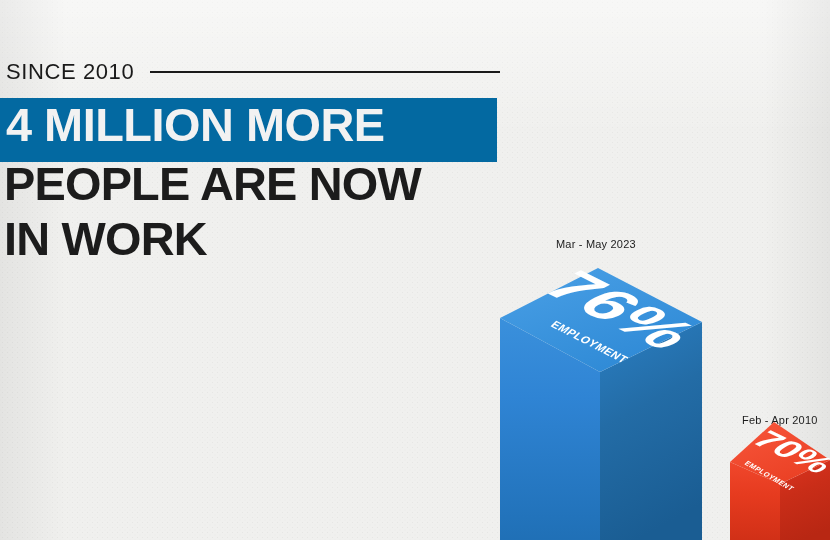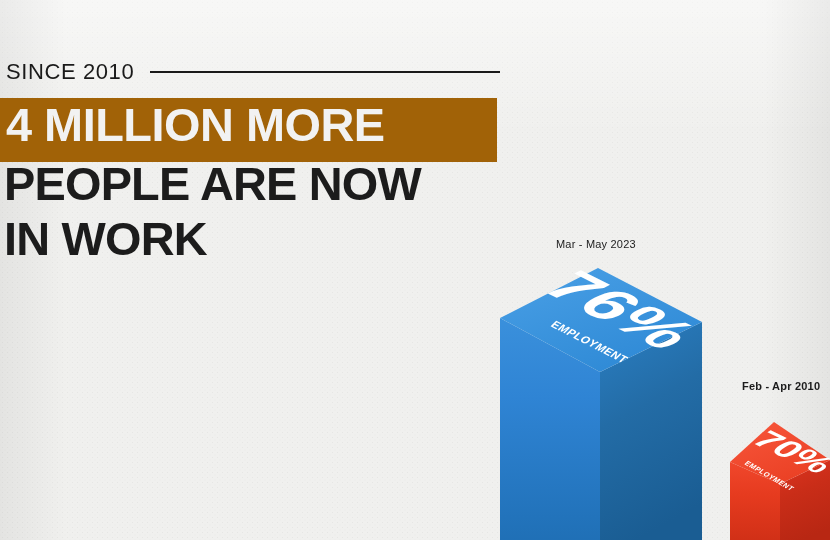--- a/index.html
+++ b/index.html
@@ -74,21 +74,21 @@
     margin-left: 16px;
     margin-right: 6px;
   }
 
   #band {
     position: absolute;
     left: 0;
     top: 98px;
     width: 497px;
     height: 64px;
-    background: #a16207;
+    background: #0369a1;
   }
   #band-text {
     position: absolute;
     left: 6px;
     top: -1px;
     font-size: 46px;
     line-height: 56px;
     font-weight: bold;
     color: #f2f2f2;
     letter-spacing: -0.5px;
@@ -121,21 +121,21 @@
     position: absolute;
     font-size: 11px;
     color: #1c1c1c;
     white-space: nowrap;
     letter-spacing: 0.2px;
     font-family: "Liberation Sans", sans-serif;
     text-align: right;
   }
 
   #bar-blue-label { left: 556px; top: 238px; }
-  #bar-red-label  { left: 742px; top: 380px; font-weight: bold; }
+  #bar-red-label  { left: 742px; top: 414px; }
 
   .pct-text {
     font-weight: bold;
     fill: #ffffff;
   }
   .emp-text {
     font-weight: bold;
     fill: #ffffff;
     letter-spacing: 0.5px;
   }

